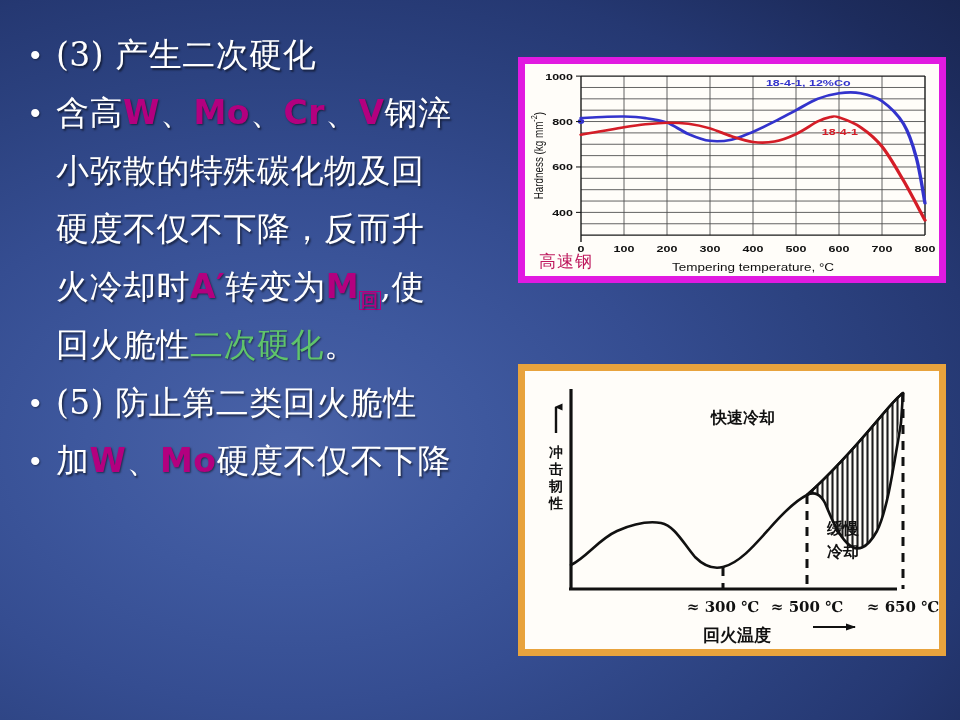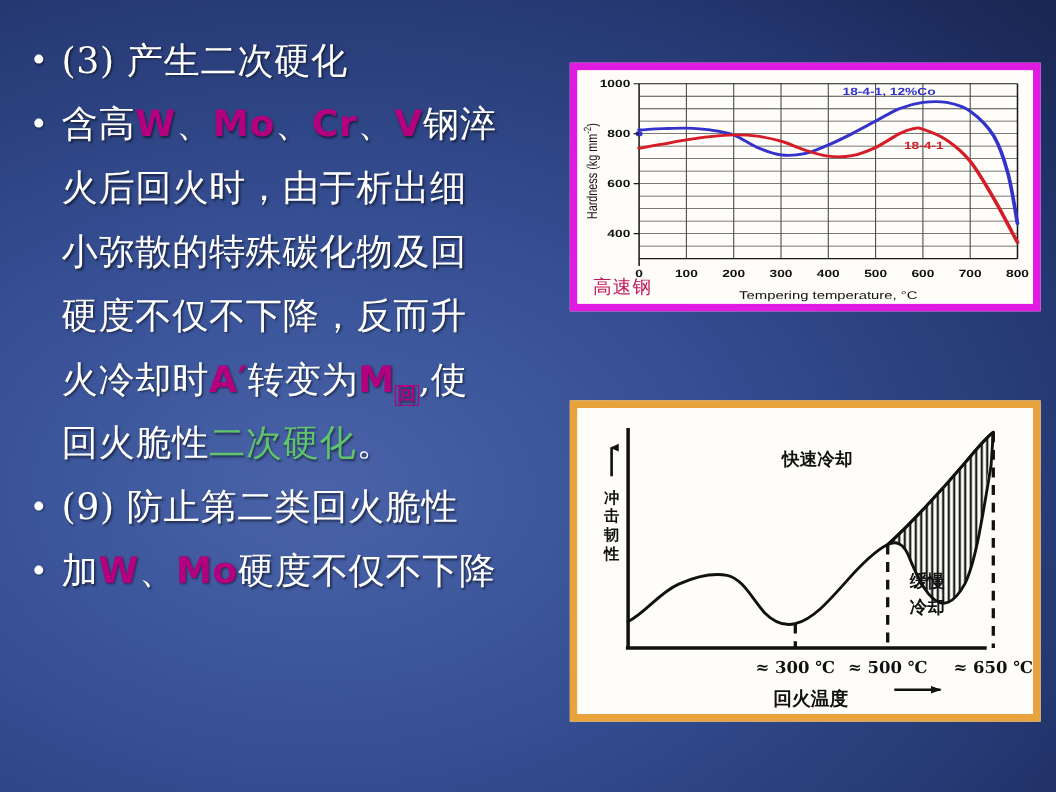--- a/index.html
+++ b/index.html
@@ -128,41 +128,37 @@
       <div class="bullet-row">
         <span class="bullet-dot">•</span>
         <span class="bullet-text"><span>(3) 产生二次硬化</span></span>
       </div>
       <div class="bullet-row">
         <span class="bullet-dot">•</span>
         <span class="bullet-text"><span>含高</span><span class="em-magenta">W</span><span>、</span><span class="em-magenta">Mo</span><span>、</span><span class="em-magenta">Cr</span><span>、</span><span class="em-magenta">V</span><span>钢淬</span></span>
       </div>
       <div class="bullet-row">
         <span class="bullet-dot invisible">•</span>
-        <span class="bullet-text"><span>火后回火时，由于析出细</span></span>
-      </div>
-      <div class="bullet-row">
-        <span class="bullet-dot invisible">•</span>
         <span class="bullet-text"><span>小弥散的特殊碳化物及回</span></span>
       </div>
       <div class="bullet-row">
         <span class="bullet-dot invisible">•</span>
         <span class="bullet-text"><span>硬度不仅不下降，反而升</span></span>
       </div>
       <div class="bullet-row">
         <span class="bullet-dot invisible">•</span>
         <span class="bullet-text"><span>火冷却时</span><span class="em-magenta">A′</span><span>转变为</span><span class="em-magenta">M</span><span class="em-magenta sub-box">回</span><span>,使</span></span>
       </div>
       <div class="bullet-row">
         <span class="bullet-dot invisible">•</span>
         <span class="bullet-text"><span>回火脆性</span><span class="em-green">二次硬化</span><span>。</span></span>
       </div>
       <div class="bullet-row">
         <span class="bullet-dot">•</span>
-        <span class="bullet-text"><span>(9) 防止第二类回火脆性</span></span>
+        <span class="bullet-text"><span>(5) 防止第二类回火脆性</span></span>
       </div>
       <div class="bullet-row">
         <span class="bullet-dot">•</span>
         <span class="bullet-text"><span>加</span><span class="em-magenta">W</span><span>、</span><span class="em-magenta">Mo</span><span>硬度不仅不下降</span></span>
       </div>
     </div>
 
   <div id="chart-top">
     <div class="chart-inner">
       <svg class="chart-svg" viewBox="0 0 414 280" preserveAspectRatio="none">

